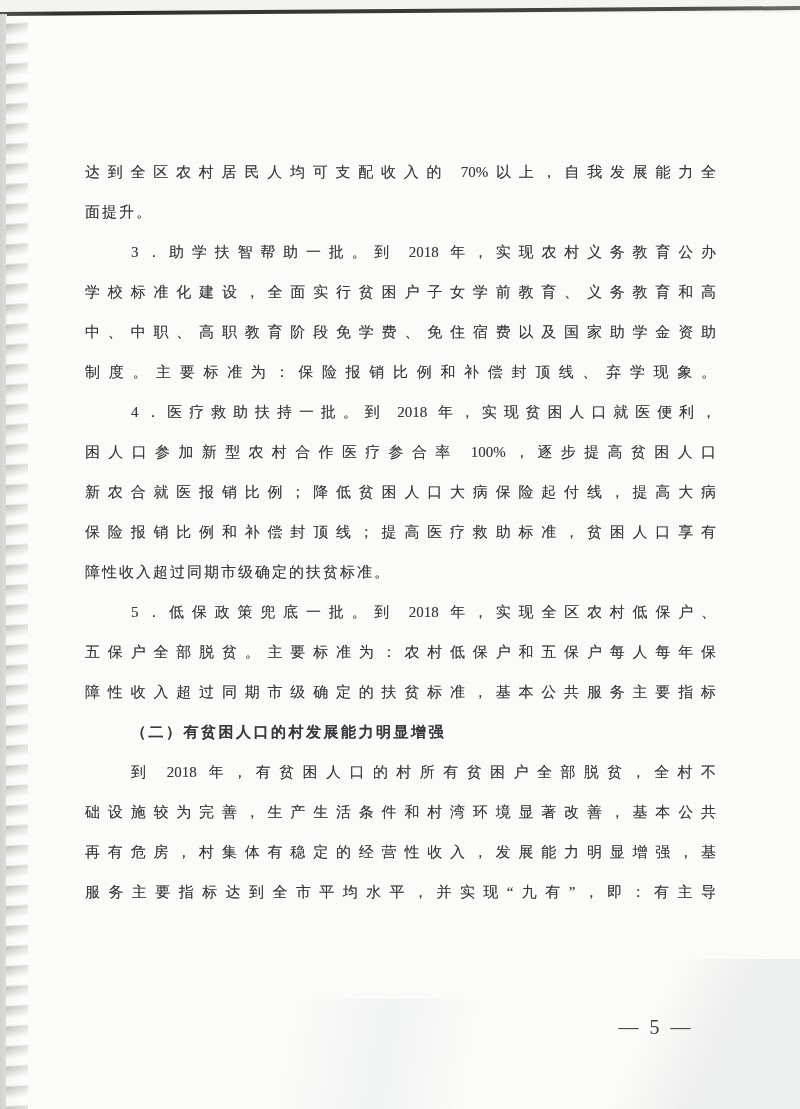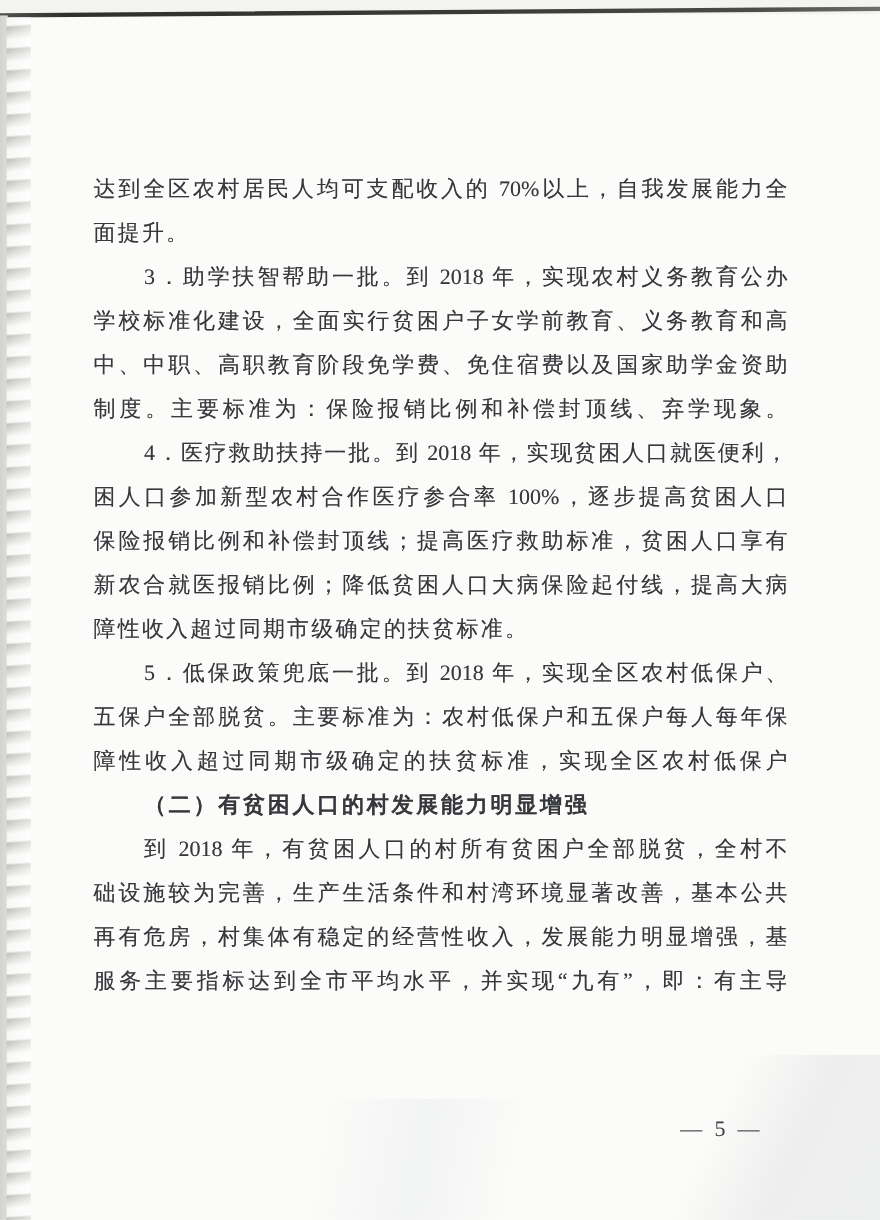--- a/index.html
+++ b/index.html
@@ -65,21 +65,21 @@
     left: 120px; bottom: 0;
     width: 420px; height: 110px;
     background: linear-gradient(100deg, rgba(0,0,0,0) 40%, rgba(222,225,232,0.30) 62%, rgba(0,0,0,0) 82%);
   }
   
   .text-block {
     position: absolute;
     left: 85px;
     top: 152px;
     width: 631px;
-    font-size: 20px;
+    font-size: 15px;
     line-height: 40px;
     color: #37383d;
     text-shadow: 0 0 0.5px rgba(55,56,61,0.45);
   }
   .line {
     height: 40px;
     text-align: justify;
     text-align-last: left;
     letter-spacing: 0;
   }
@@ -111,26 +111,26 @@
 
 <div class="text-block">
     <div class="line fill">达到全区农村居民人均可支配收入的 70%以上，自我发展能力全</div>
     <div class="line">面提升。</div>
     <div class="line indent fill">3．助学扶智帮助一批。到 2018 年，实现农村义务教育公办</div>
     <div class="line fill">学校标准化建设，全面实行贫困户子女学前教育、义务教育和高</div>
     <div class="line fill">中、中职、高职教育阶段免学费、免住宿费以及国家助学金资助</div>
     <div class="line fill">制度。主要标准为：保险报销比例和补偿封顶线、弃学现象。</div>
     <div class="line indent fill">4．医疗救助扶持一批。到 2018 年，实现贫困人口就医便利，</div>
     <div class="line fill">困人口参加新型农村合作医疗参合率 100%，逐步提高贫困人口</div>
+    <div class="line fill">新农合就医报销比例；降低贫困人口大病保险起付线，提高大病</div>
     <div class="line fill">保险报销比例和补偿封顶线；提高医疗救助标准，贫困人口享有</div>
-    <div class="line fill">新农合就医报销比例；降低贫困人口大病保险起付线，提高大病</div>
     <div class="line">障性收入超过同期市级确定的扶贫标准。</div>
     <div class="line indent fill">5．低保政策兜底一批。到 2018 年，实现全区农村低保户、</div>
     <div class="line fill">五保户全部脱贫。主要标准为：农村低保户和五保户每人每年保</div>
-    <div class="line fill">障性收入超过同期市级确定的扶贫标准，实现全区农村低保户</div>
+    <div class="line fill">障性收入超过同期市级确定的扶贫标准，基本公共服务主要指标</div>
     <div class="line indent bold">（二）有贫困人口的村发展能力明显增强</div>
     <div class="line indent fill">到 2018 年，有贫困人口的村所有贫困户全部脱贫，全村不</div>
     <div class="line fill">础设施较为完善，生产生活条件和村湾环境显著改善，基本公共</div>
     <div class="line fill">再有危房，村集体有稳定的经营性收入，发展能力明显增强，基</div>
     <div class="line fill">服务主要指标达到全市平均水平，并实现“九有”，即：有主导</div>
   </div>
 
 <div class="page-number">— 5 —</div>
 
 </body></html>

